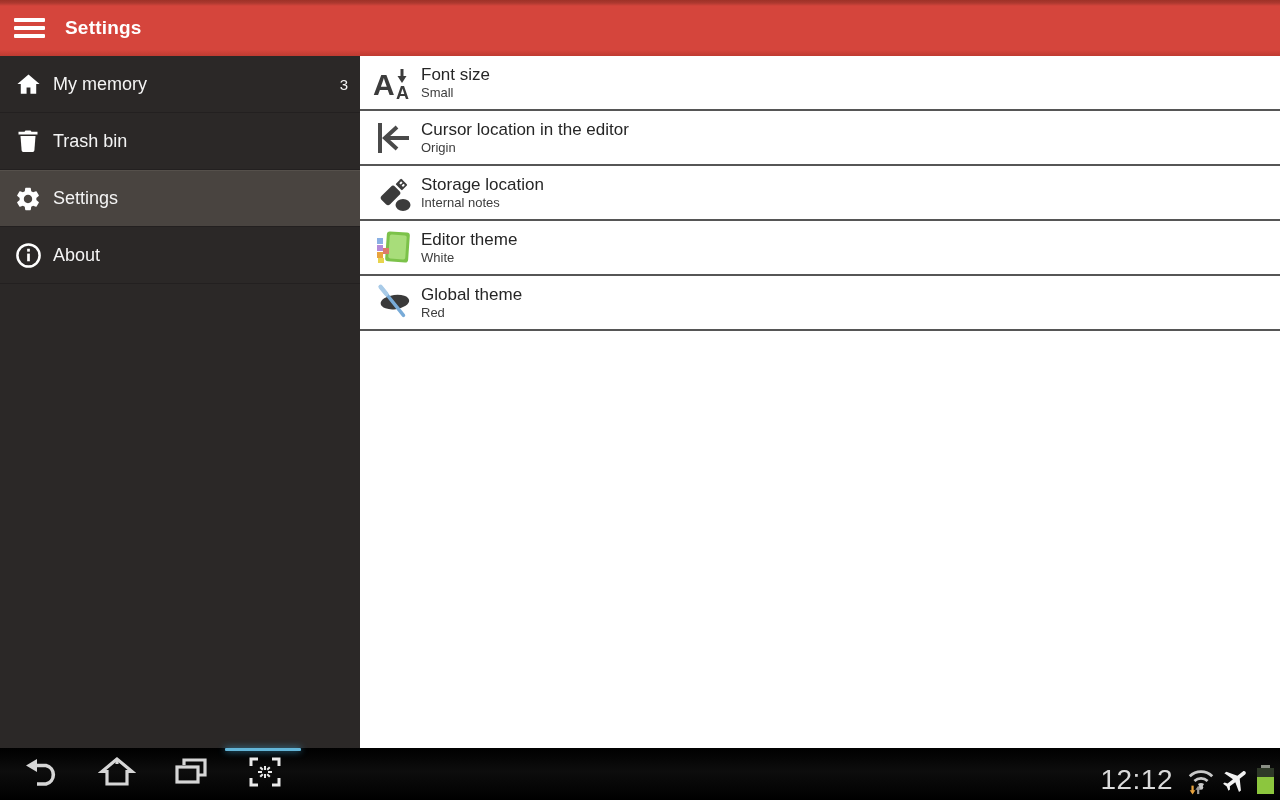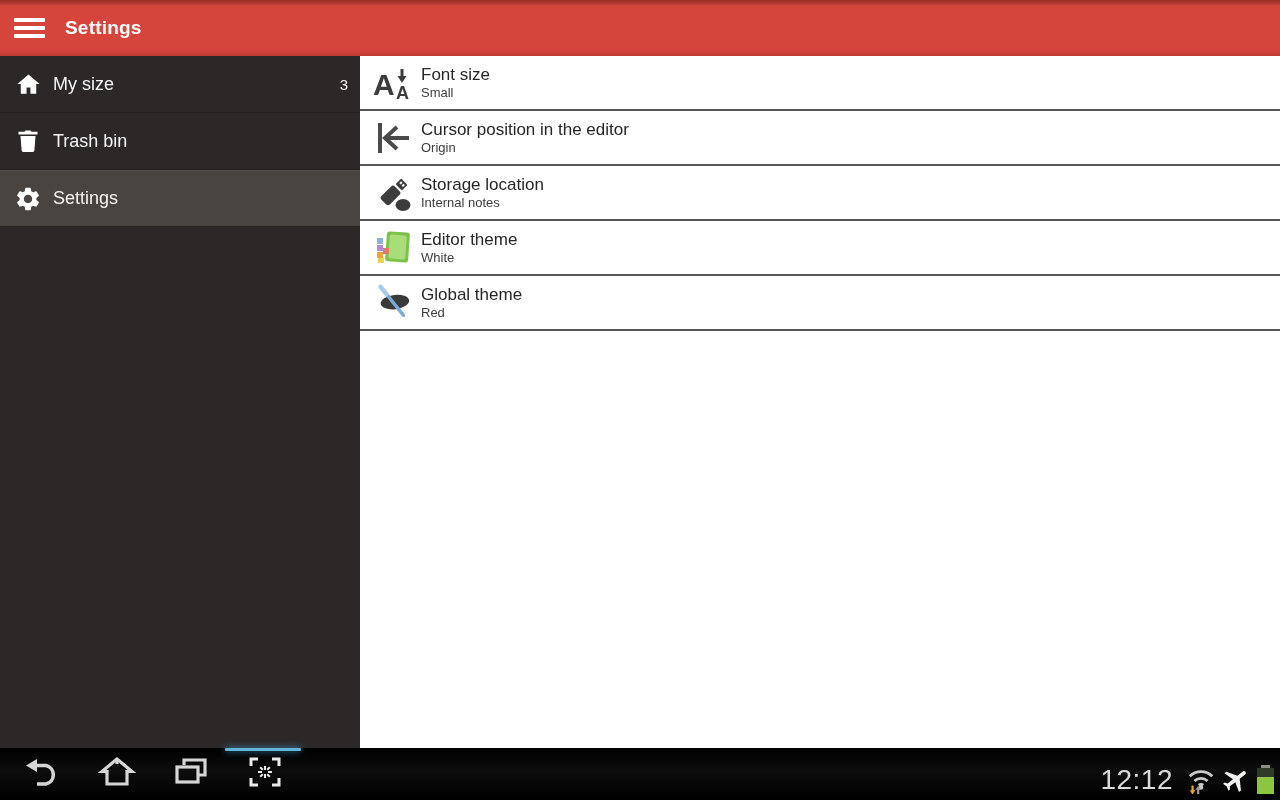--- a/index.html
+++ b/index.html
@@ -88,21 +88,21 @@
   </div>
 
   <div class="sidebar">
 
     <div class="side-item">
       <span class="side-icon">
         <svg width="27" height="27" viewBox="0 0 28 28">
             <path d="M14 3.5 L2.5 13.5 h3.5 v10 h6 v-6.5 h4 v6.5 h6 v-10 h3.5 Z" fill="#ffffff"></path>
           </svg>
       </span>
-      <span class="side-label">My size</span>
+      <span class="side-label">My memory</span>
       <span class="side-badge">3</span>
     </div>
 
     <div class="side-item">
       <span class="side-icon">
         <svg width="24" height="26" viewBox="0 0 24 26">
           <path d="M4.5 8 h15 l-1.1 14.2 c-.1 1.1 -1 1.8 -2 1.8 H7.6 c-1 0 -1.9 -.7 -2 -1.8 Z" fill="#ffffff"></path>
           <path d="M2.5 3.8 h6 l1 -1.3 h5 l1 1.3 h6 v2.7 h-19 Z" fill="#ffffff"></path>
         </svg>
       </span>
@@ -111,20 +111,30 @@
 
     <div class="side-item selected">
       <span class="side-icon">
         <svg width="28" height="28" viewBox="0 0 24 24">
             <path fill="#ffffff" d="M19.14,12.94c0.04-0.3,0.06-0.61,0.06-0.94c0-0.32-0.02-0.64-0.07-0.94l2.03-1.58c0.18-0.14,0.23-0.41,0.12-0.61 l-1.92-3.32c-0.12-0.22-0.37-0.29-0.59-0.22l-2.39,0.96c-0.5-0.38-1.03-0.7-1.62-0.94L14.4,2.81c-0.04-0.24-0.24-0.41-0.48-0.41 h-3.84c-0.24,0-0.43,0.17-0.47,0.41L9.25,5.35C8.66,5.59,8.12,5.92,7.63,6.29L5.24,5.33c-0.22-0.08-0.47,0-0.59,0.22L2.74,8.87 C2.62,9.08,2.66,9.34,2.86,9.48l2.03,1.58C4.84,11.36,4.8,11.69,4.8,12s0.02,0.64,0.07,0.94l-2.03,1.58 c-0.18,0.14-0.23,0.41-0.12,0.61l1.92,3.32c0.12,0.22,0.37,0.29,0.59,0.22l2.39-0.96c0.5,0.38,1.03,0.7,1.62,0.94l0.36,2.54 c0.05,0.24,0.24,0.41,0.48,0.41h3.84c0.24,0,0.44-0.17,0.47-0.41l0.36-2.54c0.59-0.24,1.13-0.56,1.62-0.94l2.39,0.96 c0.22,0.08,0.47,0,0.59-0.22l1.92-3.32c0.12-0.22,0.07-0.47-0.12-0.61L19.14,12.94z M12,15.6c-1.98,0-3.6-1.62-3.6-3.6 s1.62-3.6,3.6-3.6s3.6,1.62,3.6,3.6S13.98,15.6,12,15.6z"></path>
           </svg>
       </span>
       <span class="side-label">Settings</span>
     </div>
 
+    <div class="side-item">
+      <span class="side-icon">
+        <svg width="27" height="27" viewBox="0 0 28 28">
+          <circle cx="14" cy="14" r="11.5" fill="none" stroke="#ffffff" stroke-width="2.6"></circle>
+          <rect x="12.6" y="12" width="2.8" height="8" fill="#ffffff"></rect>
+          <rect x="12.6" y="7" width="2.8" height="3" fill="#ffffff"></rect>
+        </svg>
+      </span>
+      <span class="side-label">About</span>
+    </div>
 
   </div>
 
   <div class="content">
 
     <div class="setting-row">
       <span class="row-icon">
         <svg width="42" height="46" viewBox="0 0 42 46">
           <text x="1" y="35" font-size="30" font-weight="bold" fill="#3c3c3c" font-family="Liberation Sans, sans-serif">A</text>
           <text x="24" y="39" font-size="18" font-weight="bold" fill="#3c3c3c" font-family="Liberation Sans, sans-serif">A</text>
@@ -140,21 +150,21 @@
 
     <div class="setting-row">
       <span class="row-icon">
         <svg width="40" height="38" viewBox="0 0 40 38">
           <line x1="7" y1="4" x2="7" y2="34" stroke="#4a4a4a" stroke-width="4"></line>
           <line x1="36" y1="19" x2="14" y2="19" stroke="#4a4a4a" stroke-width="4"></line>
           <path d="M24 8 L12 19 L24 30" fill="none" stroke="#4a4a4a" stroke-width="4" stroke-linejoin="miter"></path>
         </svg>
       </span>
       <span class="row-text">
-        <span class="row-title">Cursor position in the editor</span>
+        <span class="row-title">Cursor location in the editor</span>
         <span class="row-value">Origin</span>
       </span>
     </div>
 
     <div class="setting-row">
       <span class="row-icon">
         <svg width="42" height="44" viewBox="0 0 42 44">
           <g transform="rotate(45 21 22)">
             <rect x="15" y="16" width="12" height="19" rx="3" fill="#3c3c3c"></rect>
             <rect x="16.5" y="6" width="9" height="8" rx="1" fill="#3c3c3c"></rect>

